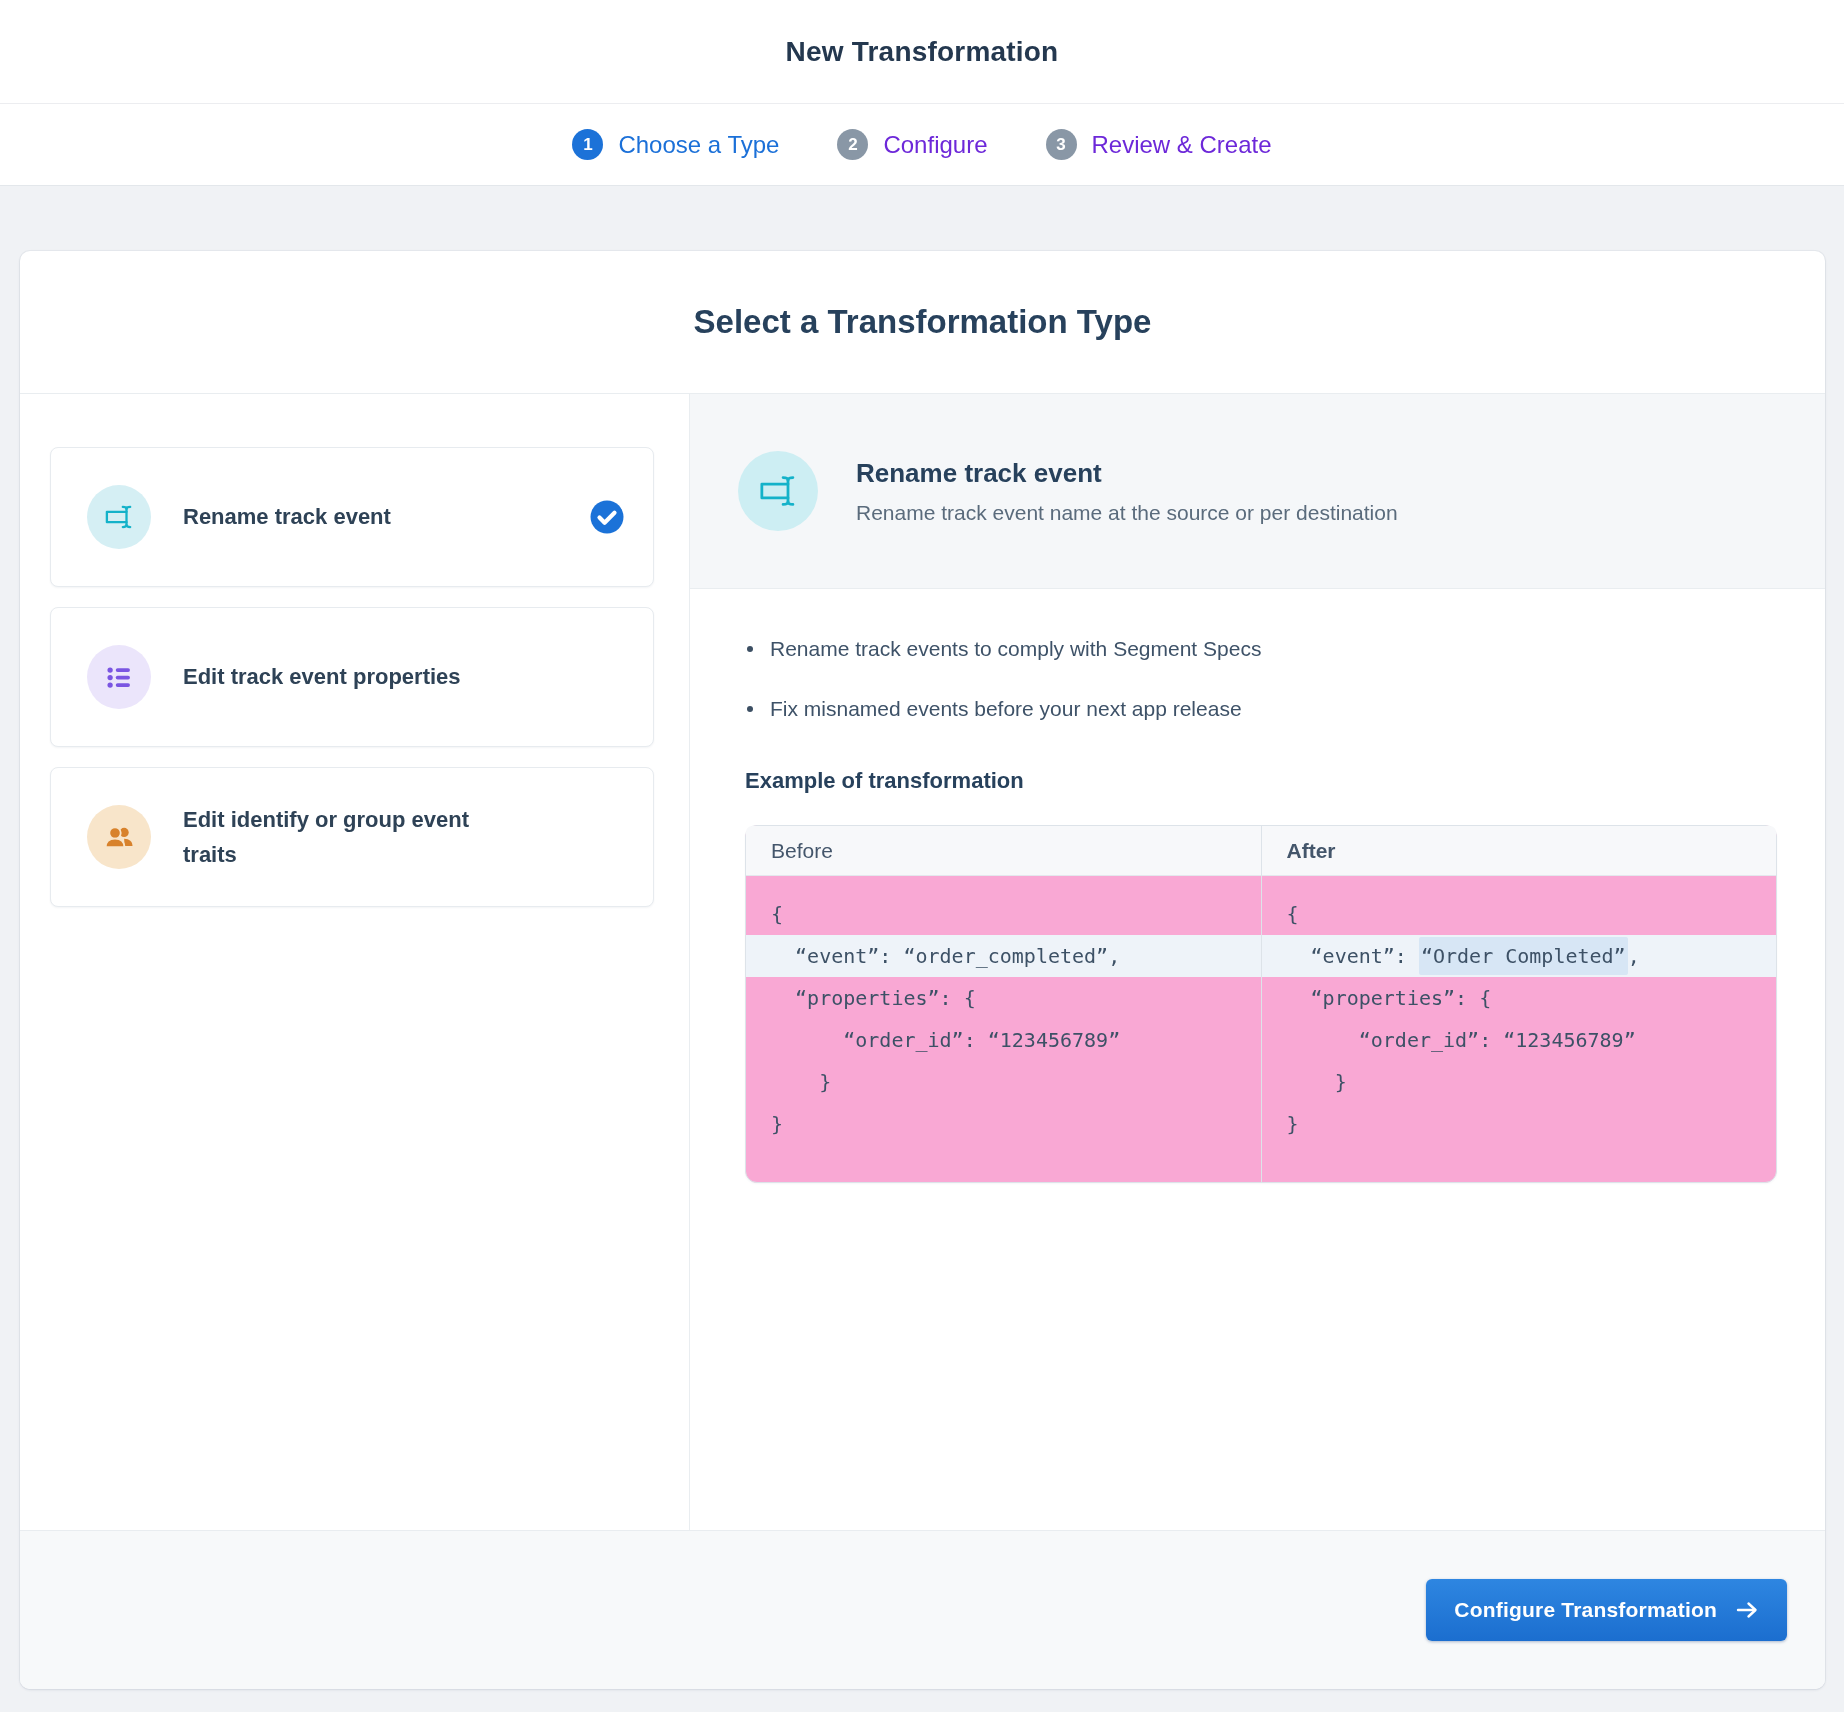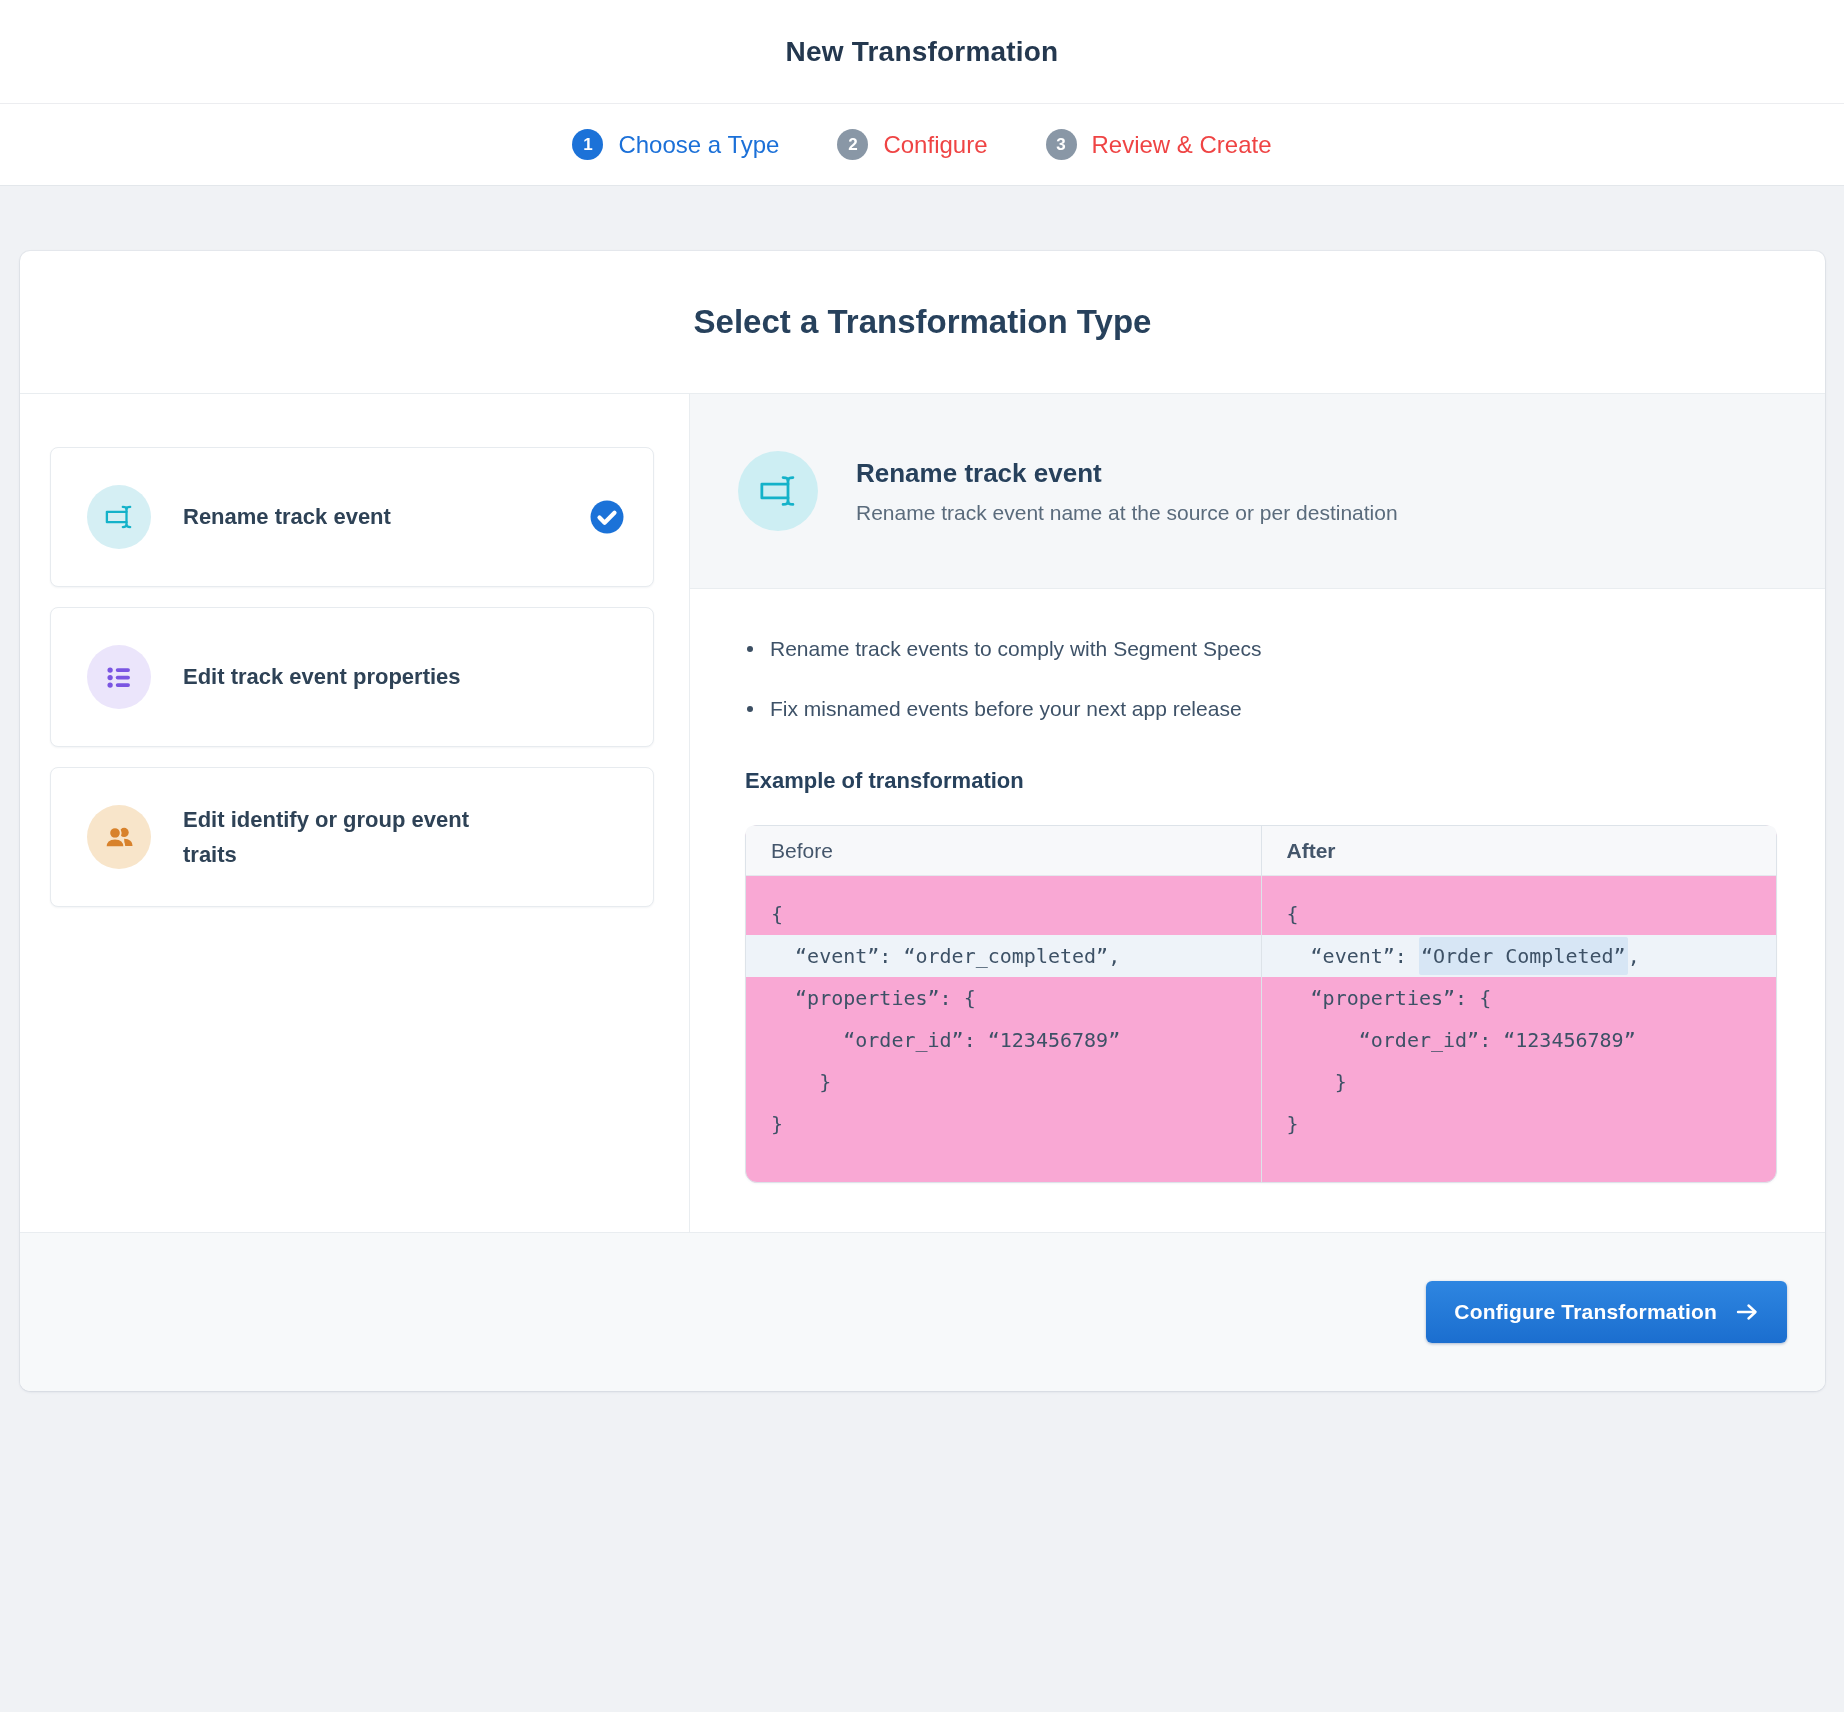--- a/index.html
+++ b/index.html
@@ -21,28 +21,28 @@
   .stepper {
     height:82px; background:#fff; border-bottom:1px solid #e3e7eb;
     display:flex; align-items:center; justify-content:center; gap:58px;
   }
   .step { display:flex; align-items:center; gap:15px; cursor:pointer; }
   .step-circle {
     width:31px; height:31px; border-radius:50%; background:#8997a6;
     color:#fff; font-size:17px; font-weight:700;
     display:flex; align-items:center; justify-content:center;
   }
-  .step-label { font-size:24px; font-weight:500; color:#ef4444; }
+  .step-label { font-size:24px; font-weight:500; color:#6d28d9; }
   .step.active .step-circle { background:#1c72d8; }
   .step.active .step-label { color:#1b70d8; }
 
   
   .page { padding:65px 19px 22px 20px; }
   .card {
-    background:#fff; border-radius:10px; height:1140px;
+    background:#fff; border-radius:10px; height:1438px;
     box-shadow:0 1px 3px rgba(23,43,77,.10), 0 0 0 1px rgba(23,43,77,.04);
     display:flex; flex-direction:column;
   }
   .card-header {
     height:143px; flex-shrink:0; border-bottom:1px solid #e9edf0;
     display:flex; align-items:center; justify-content:center;
   }
   .card-header h2 { font-size:33px; font-weight:700; color:#27415c; }
 
   .card-body { flex:1; display:flex; min-height:0; }

